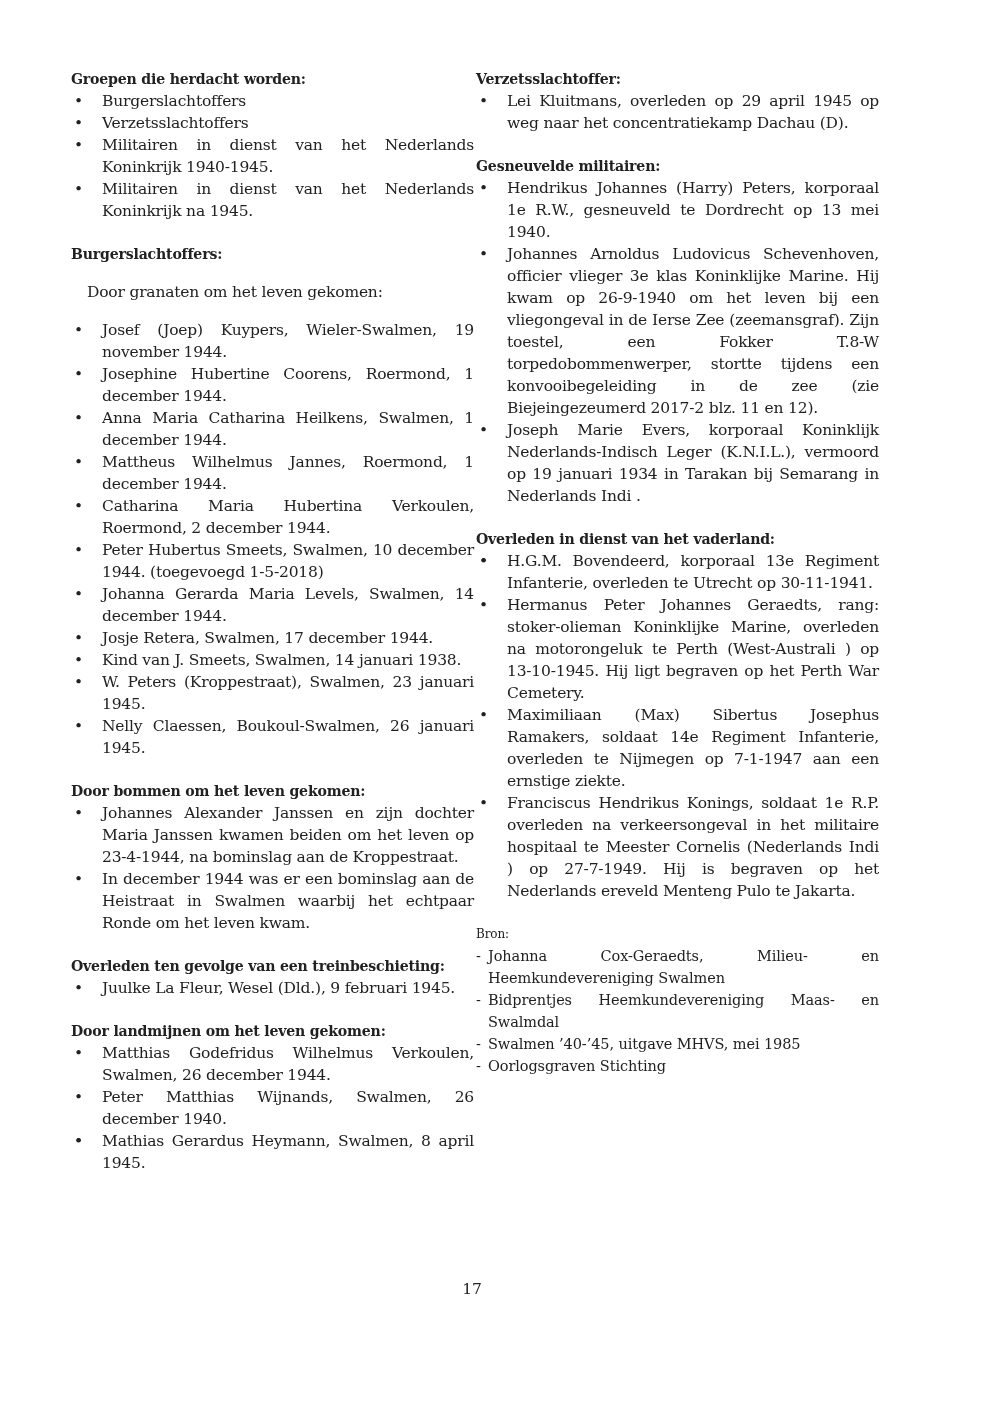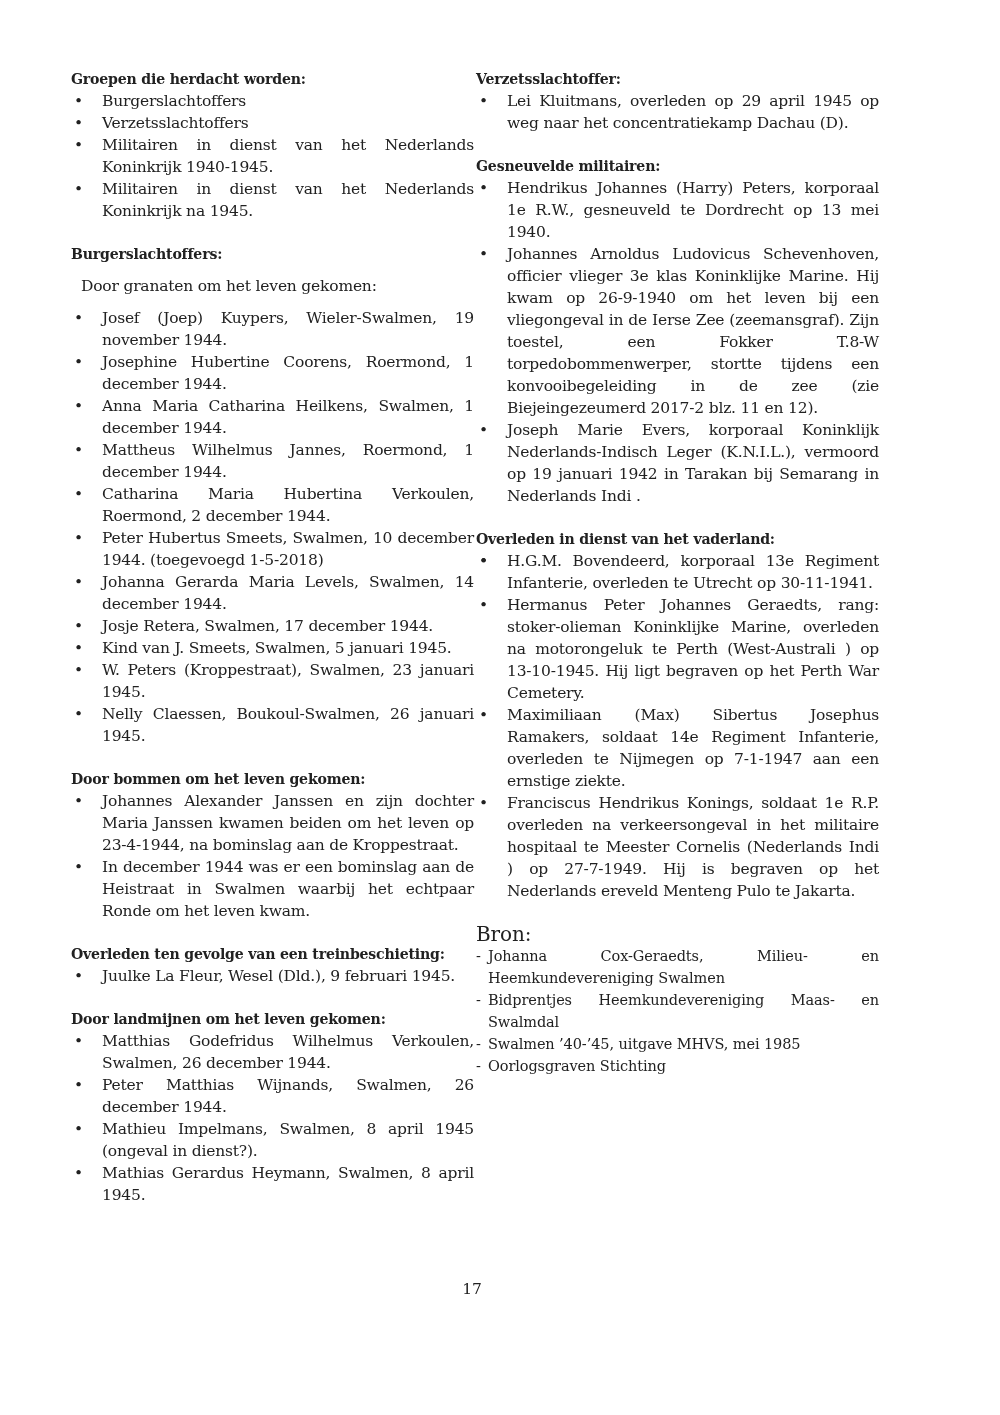--- a/index.html
+++ b/index.html
@@ -27,42 +27,42 @@
     margin: 0;
     font-size: 15px;
     font-weight: 700;
     line-height: 22px;
     letter-spacing: -0.2px;
     white-space: nowrap;
     transform: scaleX(0.94);
     transform-origin: 0 50%;
   }
   .intro {
-    margin: 10px;
+    margin: 16px;
     font-size: 15.5px;
     line-height: 22px;
     letter-spacing: -0.2px;
   }
   ul.item-list { list-style: none; margin: 0; padding: 0; }
   li.item {
     position: relative;
     padding-left: 31px;
     font-size: 15.5px;
     line-height: 22px;
     letter-spacing: -0.2px;
     text-align: justify;
   }
   li.item .marker {
     position: absolute;
     left: 3px;
     top: 0;
   }
   
   .section.small .heading {
-    font-size: 20px;
+    font-size: 12px;
     font-weight: 400;
     transform: none;
     white-space: normal;
     letter-spacing: -0.1px;
   }
   .section.small li.item {
     padding-left: 12px;
     font-size: 14.5px;
     letter-spacing: -0.1px;
   }
@@ -97,21 +97,21 @@
           <p class="intro">Door granaten om het leven gekomen:</p>
           <ul class="item-list">
             <li class="item"><span class="marker">•</span><span>Josef (Joep) Kuypers, Wieler-Swalmen, 19 november 1944.</span></li>
             <li class="item"><span class="marker">•</span><span>Josephine Hubertine Coorens, Roermond, 1 december 1944.</span></li>
             <li class="item"><span class="marker">•</span><span>Anna Maria Catharina Heilkens, Swalmen, 1 december 1944.</span></li>
             <li class="item"><span class="marker">•</span><span>Mattheus Wilhelmus Jannes, Roermond, 1 december 1944.</span></li>
             <li class="item"><span class="marker">•</span><span>Catharina Maria Hubertina Verkoulen, Roermond, 2 december 1944.</span></li>
             <li class="item"><span class="marker">•</span><span>Peter Hubertus Smeets, Swalmen, 10 december 1944. (toegevoegd 1-5-2018)</span></li>
             <li class="item"><span class="marker">•</span><span>Johanna Gerarda Maria Levels, Swalmen, 14 december 1944.</span></li>
             <li class="item"><span class="marker">•</span><span>Josje Retera, Swalmen, 17 december 1944.</span></li>
-            <li class="item"><span class="marker">•</span><span>Kind van J. Smeets, Swalmen, 5 januari 1945.</span></li>
+            <li class="item"><span class="marker">•</span><span>Kind van J. Smeets, Swalmen, 14 januari 1938.</span></li>
             <li class="item"><span class="marker">•</span><span>W. Peters (Kroppestraat), Swalmen, 23 januari 1945.</span></li>
             <li class="item"><span class="marker">•</span><span>Nelly Claessen, Boukoul-Swalmen, 26 januari 1945.</span></li>
           </ul>
         </section>
         <section class="section">
           <h3 class="heading">Door bommen om het leven gekomen:</h3>
           <ul class="item-list">
             <li class="item"><span class="marker">•</span><span>Johannes Alexander Janssen en zijn dochter Maria Janssen kwamen beiden om het leven op 23-4-1944, na bominslag aan de Kroppestraat.</span></li>
             <li class="item"><span class="marker">•</span><span>In december 1944 was er een bominslag aan de Heistraat in Swalmen waarbij het echtpaar Ronde om het leven kwam.</span></li>
           </ul>
@@ -119,39 +119,39 @@
         <section class="section">
           <h3 class="heading">Overleden ten gevolge van een treinbeschieting:</h3>
           <ul class="item-list">
             <li class="item"><span class="marker">•</span><span>Juulke La Fleur, Wesel (Dld.), 9 februari 1945.</span></li>
           </ul>
         </section>
         <section class="section">
           <h3 class="heading">Door landmijnen om het leven gekomen:</h3>
           <ul class="item-list">
             <li class="item"><span class="marker">•</span><span>Matthias Godefridus Wilhelmus Verkoulen, Swalmen, 26 december 1944.</span></li>
-            <li class="item"><span class="marker">•</span><span>Peter Matthias Wijnands, Swalmen, 26 december 1944.</span></li>
-            <li class="item"><span class="marker">•</span><span>Mathieu Impelmans, Swalmen, 8 april 1945 (ongeval in dienst?).</span></li>
+            <li class="item"><span class="marker">•</span><span>Peter Matthias Wijnands, Swalmen, 26 december 1940.</span></li>
+            <li class="item"><span class="marker">•</span></li>
             <li class="item"><span class="marker">•</span><span>Mathias Gerardus Heymann, Swalmen, 8 april 1945.</span></li>
           </ul>
         </section>
       </div>
     <div class="col" id="col-right">
         <section class="section">
           <h3 class="heading">Verzetsslachtoffer:</h3>
           <ul class="item-list">
             <li class="item"><span class="marker">•</span><span>Lei Kluitmans, overleden op 29 april 1945 op weg naar het concentratiekamp Dachau (D).</span></li>
           </ul>
         </section>
         <section class="section">
           <h3 class="heading">Gesneuvelde militairen:</h3>
           <ul class="item-list">
             <li class="item"><span class="marker">•</span><span>Hendrikus Johannes (Harry) Peters, korporaal 1e R.W., gesneuveld te Dordrecht op 13 mei 1940.</span></li>
             <li class="item"><span class="marker">•</span><span>Johannes Arnoldus Ludovicus Schevenhoven, officier vlieger 3e klas Koninklijke Marine. Hij kwam op 26-9-1940 om het leven bij een vliegongeval in de Ierse Zee (zeemansgraf). Zijn toestel, een Fokker T.8-W torpedobommenwerper, stortte tijdens een konvooibegeleiding in de zee (zie Biejeingezeumerd 2017-2 blz. 11 en 12).</span></li>
-            <li class="item"><span class="marker">•</span><span>Joseph Marie Evers, korporaal Koninklijk Nederlands-Indisch Leger (K.N.I.L.), vermoord op 19 januari 1942 in Tarakan bij Semarang in Nederlands Indi .</span></li>
+            <li class="item"><span class="marker">•</span><span>Joseph Marie Evers, korporaal Koninklijk Nederlands-Indisch Leger (K.N.I.L.), vermoord op 19 januari 1934 in Tarakan bij Semarang in Nederlands Indi .</span></li>
           </ul>
         </section>
         <section class="section">
           <h3 class="heading">Overleden in dienst van het vaderland:</h3>
           <ul class="item-list">
             <li class="item"><span class="marker">•</span></li>
             <li class="item"><span class="marker">•</span><span>H.G.M. Bovendeerd, korporaal 13e Regiment Infanterie, overleden te Utrecht op 30-11-1941.</span></li>
             <li class="item"><span class="marker">•</span><span>Hermanus Peter Johannes Geraedts, rang: stoker-olieman Koninklijke Marine, overleden na motorongeluk te Perth (West-Australi ) op 13-10-1945. Hij ligt begraven op het Perth War Cemetery.</span></li>
             <li class="item"><span class="marker">•</span><span>Maximiliaan (Max) Sibertus Josephus Ramakers, soldaat 14e Regiment Infanterie, overleden te Nijmegen op 7-1-1947 aan een ernstige ziekte.</span></li>
             <li class="item"><span class="marker">•</span><span>Franciscus Hendrikus Konings, soldaat 1e R.P. overleden na verkeersongeval in het militaire hospitaal te Meester Cornelis (Nederlands Indi ) op 27-7-1949. Hij is begraven op het Nederlands ereveld Menteng Pulo te Jakarta.</span></li>

